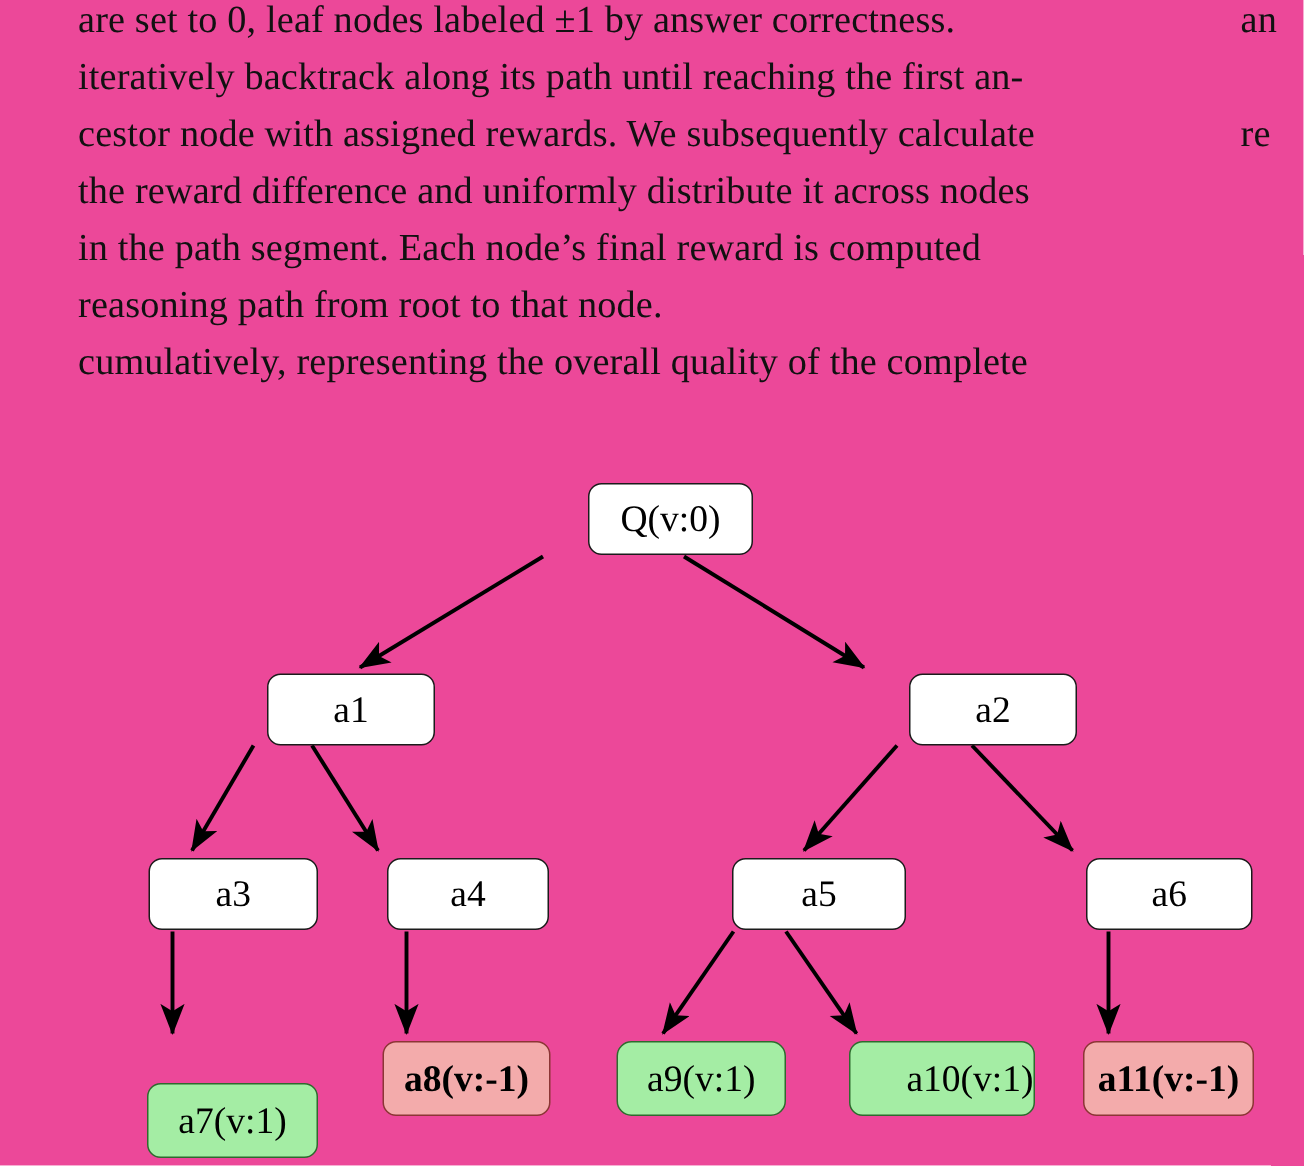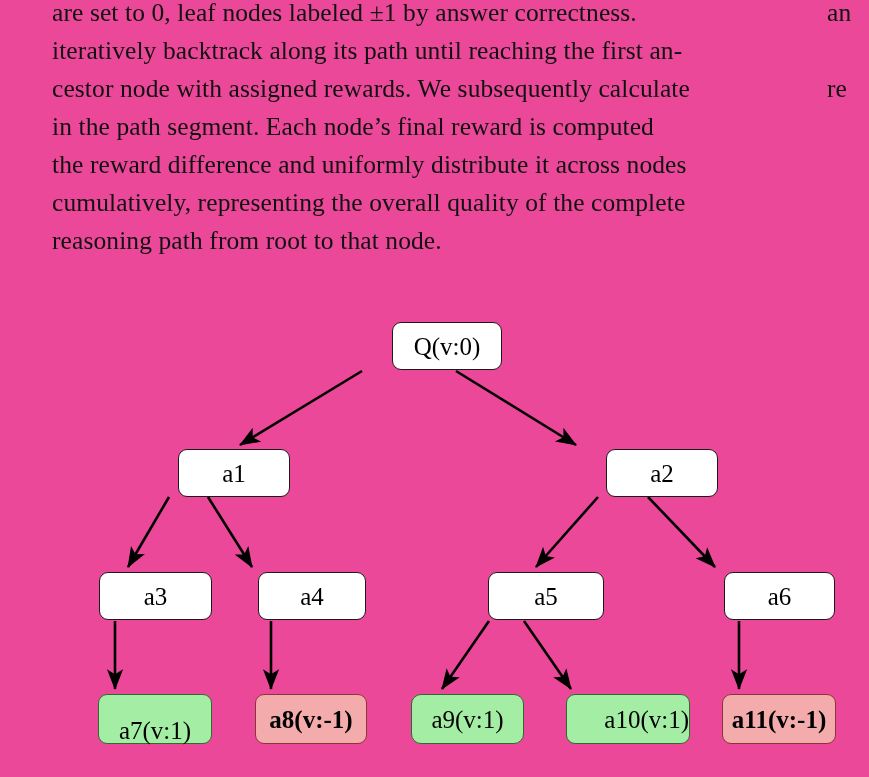--- a/index.html
+++ b/index.html
@@ -99,33 +99,33 @@
 
     <div class="para-line">
       <span>iteratively backtrack along its path until reaching the first an-</span>
     </div>
 
     <div class="para-line">
       <span>cestor node with assigned rewards. We subsequently calculate</span>
     </div>
 
     <div class="para-line">
+      <span>the reward difference and uniformly distribute it across nodes</span>
+    </div>
+
+    <div class="para-line">
       <span>in the path segment. Each node’s final reward is computed</span>
     </div>
 
     <div class="para-line">
-      <span>the reward difference and uniformly distribute it across nodes</span>
+      <span>reasoning path from root to that node.</span>
     </div>
 
     <div class="para-line">
       <span>cumulatively, representing the overall quality of the complete</span>
-    </div>
-
-    <div class="para-line">
-      <span>reasoning path from root to that node.</span>
     </div>
   </div>
 
   <div id="right-column">
     <div class="para-line">an</div>
     <div class="rc-gap"></div>
     <div class="para-line">re</div>
   </div>
 
   <div id="tree">
@@ -179,21 +179,21 @@
     <div class="tnode" style="left:218px; top:572px; width:108px; height:48px;">
       <span>a4</span>
     </div>
     <div class="tnode" style="left:448px; top:572px; width:116px; height:48px;">
       <span>a5</span>
     </div>
     <div class="tnode" style="left:684px; top:572px; width:111px; height:48px;">
       <span>a6</span>
     </div>
 
-    <div class="tnode leaf-pos" style="left:58px; top:694px; width:114px; height:50px;align-items:flex-end;">
+    <div class="tnode leaf-pos" style="left:58px; top:722px; width:114px; height:50px;">
       <span>a7(v:1)</span>
     </div>
     <div class="tnode leaf-neg" style="left:215px; top:694px; width:112px; height:50px;">
       <span>a8(v:-1)</span>
     </div>
     <div class="tnode leaf-pos" style="left:371px; top:694px; width:113px; height:50px;border-radius:10px;">
       <span>a9(v:1)</span>
     </div>
     <div class="tnode leaf-pos" style="left:526px; top:694px; width:124px; height:50px;justify-content:flex-end;">
       <span>a10(v:1)</span>

